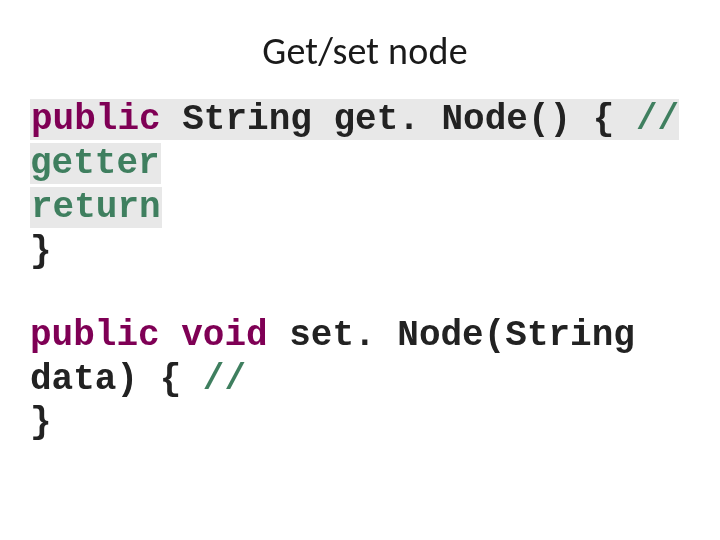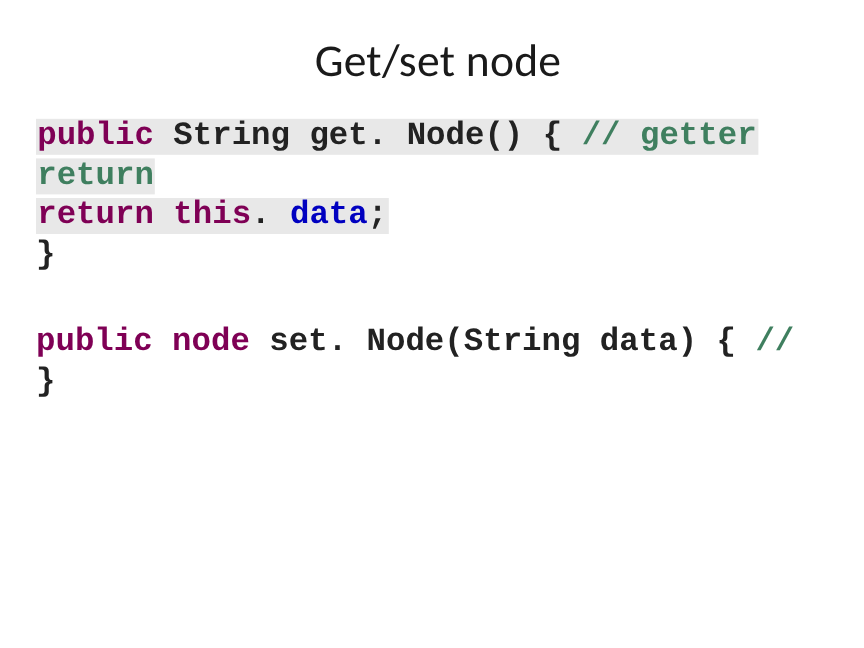--- a/index.html
+++ b/index.html
@@ -19,21 +19,21 @@
   .title {
     text-align: center;
     font-size: 38px;
     color: #1a1a1a;
     font-weight: 400;
     margin: 0 0 24px 0;
     letter-spacing: 0.2px;
   }
   .code-block {
     font-family: Consolas, "Courier New", monospace;
-    font-size: 27px;
+    font-size: 36px;
     line-height: 1.22;
     color: #222;
     font-weight: bold;
     margin-bottom: 40px;
     word-break: normal;
     white-space: normal;
   }
   .code-line {
     display: block;
   }
@@ -55,29 +55,26 @@
   <h1 class="title">Get/set node</h1>
 
   <div class="code-block">
     <span class="code-line">
       <span class="hl"><span class="kw">public</span><span> </span><span class="fn">String</span><span> </span><span class="fn">get. Node()</span><span> </span><span class="punc">{</span><span> </span><span class="cmt">// getter</span></span>
     </span>
     <span class="code-line">
       <span class="hl cmt">return</span>
     </span>
     <span class="code-line">
-      <span class="hl"><span class="kw">return</span><span> </span><span class="kw">this</span><span class="punc">. </span><span class="fld">data</span><span class="punc">;</span></span>
-    </span>
-    <span class="code-line">
       <span class="punc">}</span>
     </span>
   </div>
 
   <div class="code-block">
     <span class="code-line">
-      <span class="kw">public</span><span> </span><span class="kw">node</span><span> </span><span class="fn">set. Node(String</span><span> </span><span class="fn">data</span><span class="punc">)</span><span> </span><span class="punc">{</span><span> </span><span class="cmt">//</span>
+      <span class="kw">public</span><span> </span><span class="kw">void</span><span> </span><span class="fn">set. Node(String</span><span> </span><span class="fn">data</span><span class="punc">)</span><span> </span><span class="punc">{</span><span> </span><span class="cmt">//</span>
     </span>
     <span class="code-line">
       <span class="punc">}</span>
     </span>
   </div>
 
 </div>
 
 </body></html>

